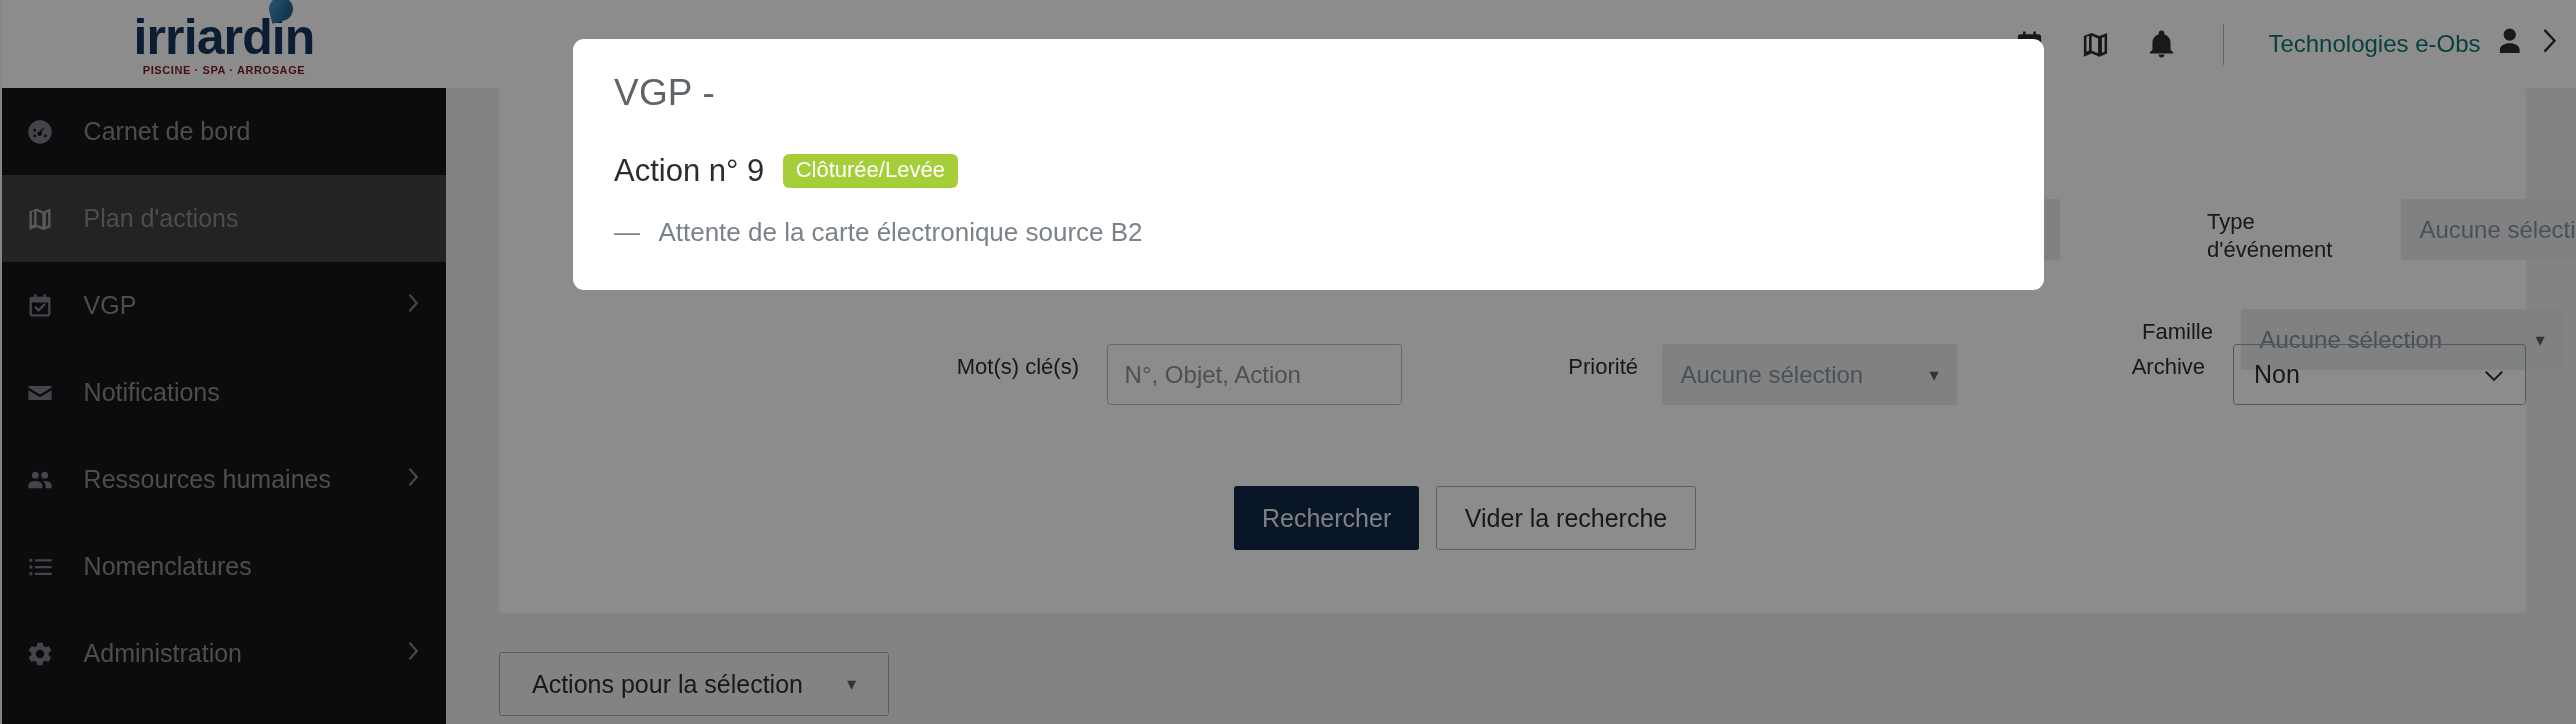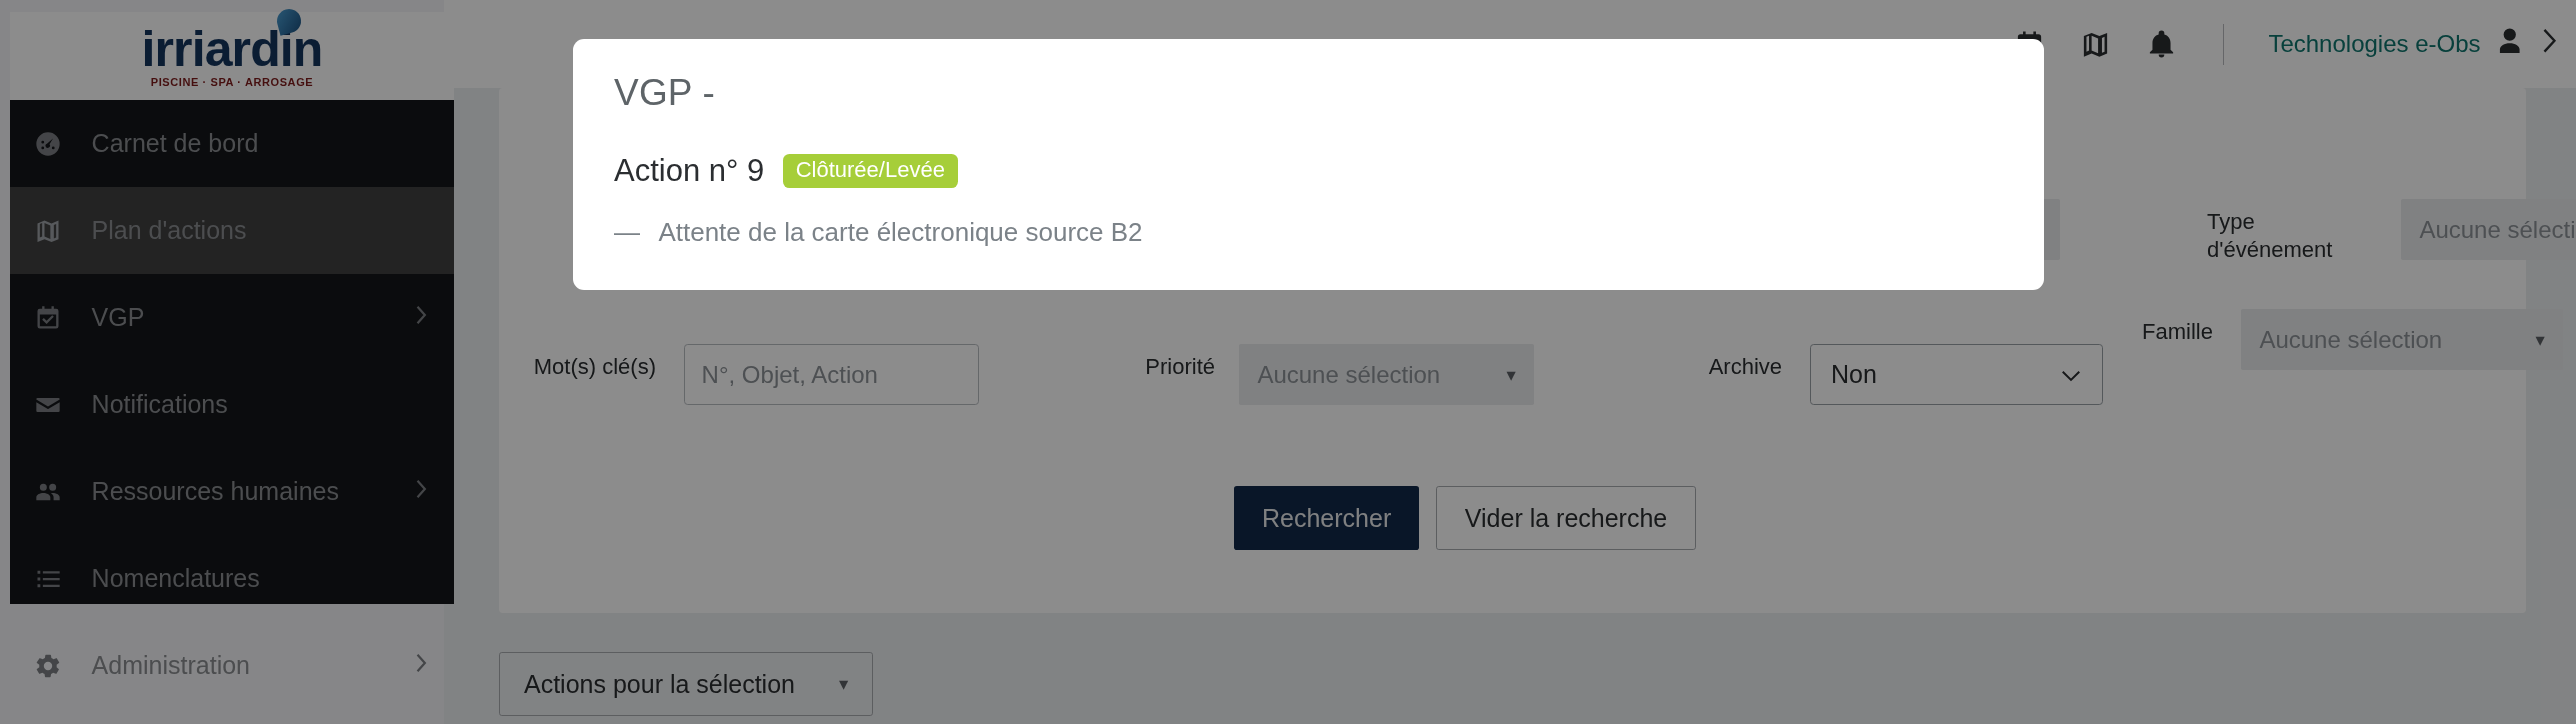--- a/index.html
+++ b/index.html
@@ -6,25 +6,24 @@
   html, body {
     width: 2576px; height: 724px;
     overflow: hidden;
     font-family: "Liberation Sans", sans-serif;
     background: #f4f5f7;
   }
   #root { position: relative; width: 2576px; height: 724px; }
 
   
   .sidebar {
-    position: absolute; left: 10px; top: 0;
-    width: 444px; height: 592px;
+    position: absolute; left: 2px; top: 0;
+    width: 444px; height: 724px;
     background: #15171a;
     z-index: 2;
-    margin-top: 12px;
   }
   .brand {
     height: 88px; width: 100%;
     background: #ffffff;
     display: flex; align-items: center; justify-content: center;
   }
   .logo-wrap { display: flex; flex-direction: column; align-items: center; }
   .logo-text {
     font-size: 50px; font-weight: 700; letter-spacing: -0.9px;
     color: #15355e; line-height: 1; position: relative;
@@ -143,21 +142,21 @@
     display: flex; align-items: center; justify-content: center;
     font-size: 25px; border-radius: 2.8px; cursor: pointer;
     white-space: nowrap;
   }
   .btn-primary { background: #12294a; color: #e8eaec; }
   .btn-outline { background: transparent; color: #2b2e31; border: 0.9px solid #a8acb0; }
   .btn-dark { background: #15171a; color: #e8eaec; }
 
   .actions-select {
     position: absolute;
-    height: 64px; padding: 0 24px;
+    height: 64px; padding: 0 32px;
     display: flex; align-items: center; gap: 24px;
     border: 0.9px solid #a8acb0; border-radius: 2.8px;
     font-size: 25px; color: #2b2e31;
     background: transparent; cursor: pointer;
   }
 
   
   .scrim {
     position: absolute; inset: 0;
     background: rgba(0,0,0,0.45);
@@ -231,21 +230,21 @@
       <div class="form-row" style="top:221px;">
         <div class="fld" style="margin-left:1548px;">
           <div class="fld-label" style="width:166px; text-align:right;">Famille</div>
           <div class="select-flat" style="width:322px; margin-left:28px;">
             <span>Aucune sélection</span>
             <span class="caret">▾</span>
           </div>
         </div>
       </div>
 
-      <div class="form-row" style="top:256px;">
+      <div class="form-row" style="top:256px;justify-content:flex-end;">
         <div class="fld" style="margin-left:28px;">
           <div class="fld-label" style="width:129px;"><span>Mot(s) clé(s)</span></div>
           <div class="input-box" style="width:295px; margin-left:28px;">
             <span>N°, Objet, Action</span>
           </div>
         </div>
         <div class="fld" style="margin-left:98px;">
           <div class="fld-label" style="width:138px;">Priorité</div>
           <div class="select-flat" style="width:295px; margin-left:24px;">
             <span>Aucune sélection</span>

